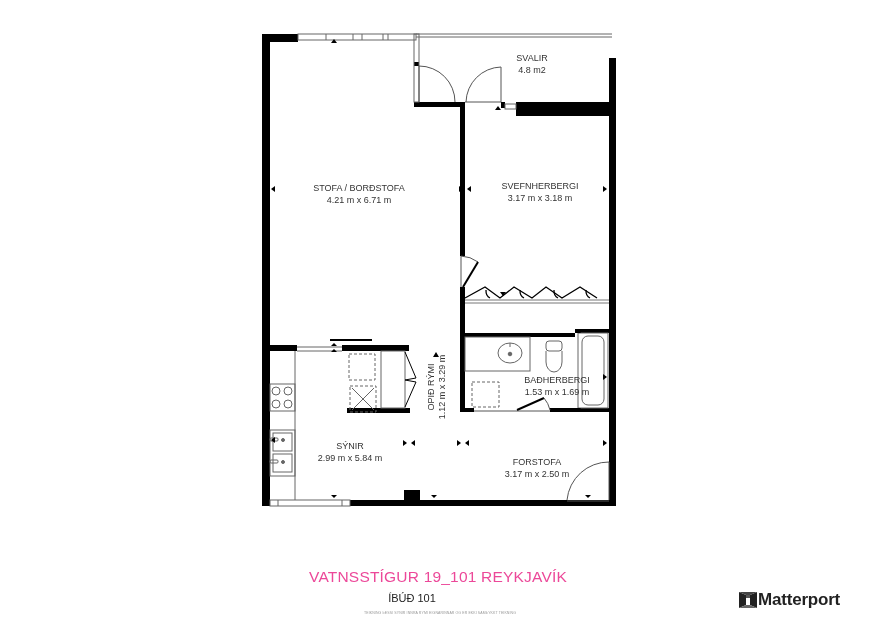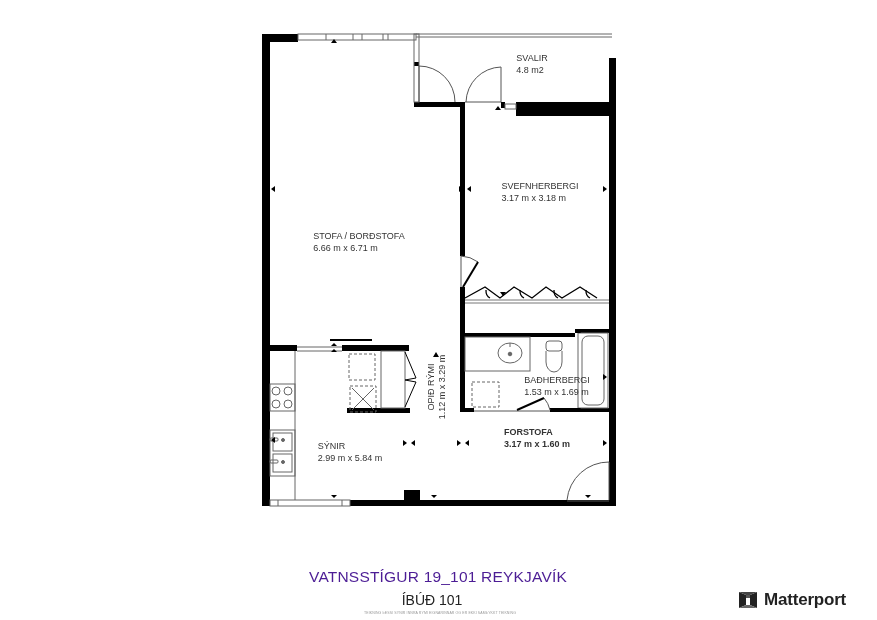--- a/index.html
+++ b/index.html
@@ -1,24 +1,24 @@
 <!DOCTYPE html>
 <html><head>
 <meta charset="utf-8">
 <style>
   html, body { margin: 0; padding: 0; background: #ffffff; }
   body { width: 877px; height: 620px; position: relative; overflow: hidden; font-family: "Liberation Sans", "DejaVu Sans", sans-serif; color: #222; }
   .plan { position: absolute; left: 0; top: 0; width: 877px; height: 620px; }
-  .label { position: absolute; font-size: 9px; line-height: 12px; color: #333; white-space: nowrap; transform: translateX(-50%); }
+  .label { position: absolute; text-align: center; font-size: 9px; line-height: 12px; color: #333; white-space: nowrap; transform: translateX(-50%); }
   .label .dim { display: block; }
   .vlabel { position: absolute; font-size: 9px; line-height: 11px; color: #333; white-space: nowrap; transform: rotate(-90deg); transform-origin: left top; text-align: center; }
-  .title { position: absolute; left: 438px; top: 568px; transform: translateX(-50%); font-size: 15.5px; color: #4c1d95; letter-spacing: 0.2px; white-space: nowrap; }
-  .subtitle { position: absolute; left: 432px; top: 592px; transform: translateX(-50%); font-size: 14px; color: #222; white-space: nowrap; }
+  .title { position: absolute; left: 438px; top: 568px; transform: translateX(-50%); font-size: 15.5px; color: #ec4899; letter-spacing: 0.2px; white-space: nowrap; }
+  .subtitle { position: absolute; left: 412px; top: 592px; transform: translateX(-50%); font-size: 11px; color: #222; white-space: nowrap; }
   .disclaimer { position: absolute; left: 440px; top: 611px; transform: translateX(-50%); font-size: 3.5px; color: #999; white-space: nowrap; letter-spacing: 0.1px; }
-  .brand { position: absolute; left: 738px; top: 590px; display: flex; align-items: center; gap: 6px; }
+  .brand { position: absolute; left: 738px; top: 590px; display: flex; align-items: center; }
   .brand-name { font-size: 17px; font-weight: bold; color: #222; letter-spacing: -0.2px; }
 </style>
 </head>
 <body>
 
 <svg class="plan" viewBox="0 0 877 620" width="877" height="620" xmlns="http://www.w3.org/2000/svg">
   <g fill="#000">
 
     <rect x="262" y="34" width="8" height="472"></rect>
 
@@ -172,39 +172,39 @@
     <polygon points="334,498 337,495 331,495"></polygon>
     <polygon points="434,498 437,495 431,495"></polygon>
     <polygon points="588,498 591,495 585,495"></polygon>
   </g>
 </svg>
 
 <div class="label" style="left:532px; top:52px;">
   <span>SVALIR</span>
   <span class="dim">4.8 m2</span>
 </div>
-<div class="label" style="left:359px; top:182px;margin-top:48px;">
+<div class="label" style="left:359px; top:182px;">
   <span>STOFA / BORÐSTOFA</span>
-  <span class="dim">6.66 m x 6.71 m</span>
+  <span class="dim">4.21 m x 6.71 m</span>
 </div>
 <div class="label" style="left:540px; top:180px;">
   <span>SVEFNHERBERGI</span>
   <span class="dim">3.17 m x 3.18 m</span>
 </div>
 <div class="label" style="left:557px; top:374px;">
   <span>BAÐHERBERGI</span>
   <span class="dim">1.53 m x 1.69 m</span>
 </div>
 <div class="label" style="left:350px; top:440px;">
   <span>SÝNIR</span>
   <span class="dim">2.99 m x 5.84 m</span>
 </div>
-<div class="label" style="left:537px; top:426px;font-weight:bold;">
+<div class="label" style="left:537px; top:456px;">
   <span>FORSTOFA</span>
-  <span class="dim">3.17 m x 1.60 m</span>
+  <span class="dim">3.17 m x 2.50 m</span>
 </div>
 
 <div class="vlabel" style="left:426px; top:424px; width:74px;">
   <span style="display:block;">OPIÐ RÝMI</span>
   <span style="display:block;">1.12 m x 3.29 m</span>
 </div>
 
 <div class="title">VATNSSTÍGUR 19_101 REYKJAVÍK</div>
 <div class="subtitle">ÍBÚÐ 101</div>
 <div class="disclaimer">TEIKNING ÞESSI SÝNIR INNRA RÝMI EIGNARINNAR OG ER EKKI SAMÞYKKT TEIKNING</div>

